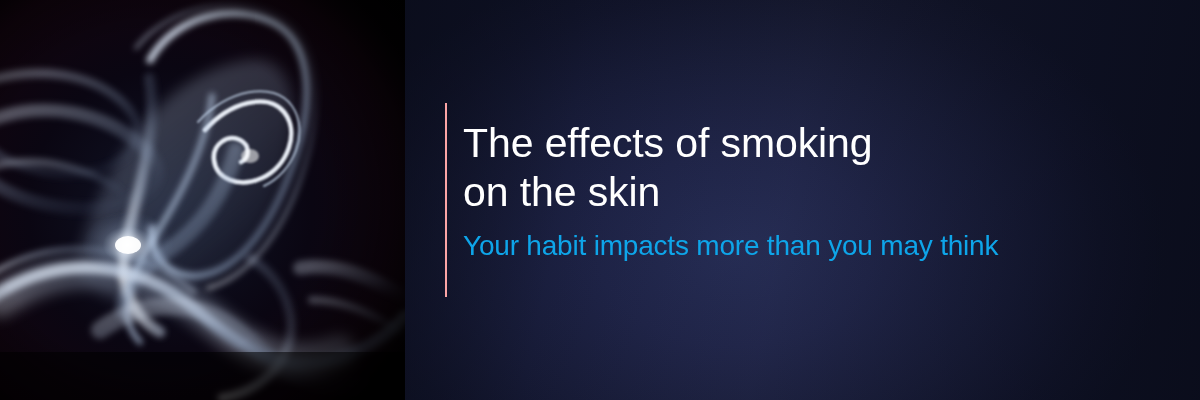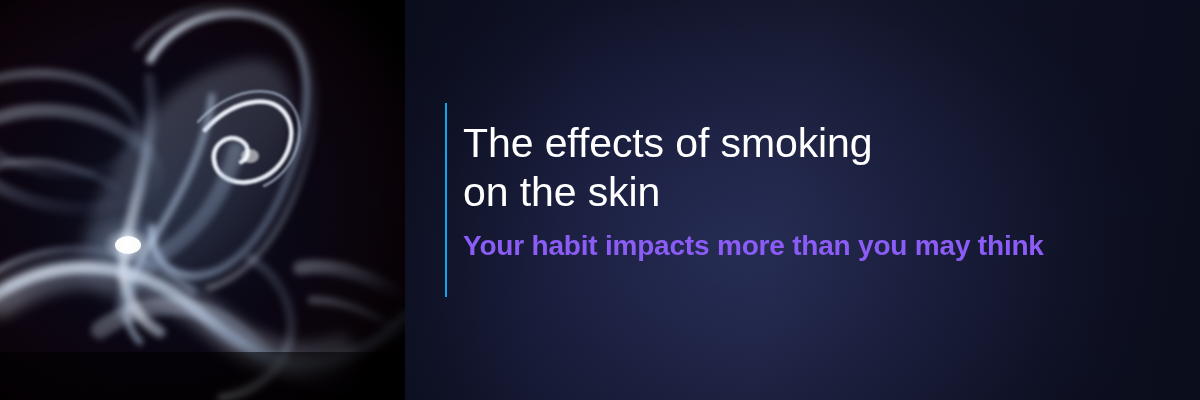--- a/index.html
+++ b/index.html
@@ -49,39 +49,39 @@
   }
   .photo svg { display: block; width: 405px; height: 400px; }
 
   
   .textblock {
     position: absolute;
     left: 445px;
     top: 103px;
     height: 194px;
     padding-left: 16px;
-    border-left: 2px solid #0ea5e9;
+    border-left: 2px solid #fca5a5;
     box-sizing: border-box;
   }
   .headline {
     margin: 0;
     color: #ffffff;
     font-size: 41px;
     font-weight: 300;
     line-height: 49px;
     letter-spacing: -0.1px;
     white-space: pre-line;
     padding-top: 16px;
   }
   .subhead {
     margin: 0;
     padding-top: 12px;
-    color: #8b5cf6;
+    color: #0ea5e9;
     font-size: 28px;
-    font-weight: 700;
+    font-weight: 400;
     line-height: 34px;
     letter-spacing: -0.2px;
     white-space: nowrap;
   }
 </style>
 </head>
 <body>
 
 <div id="banner">
 

